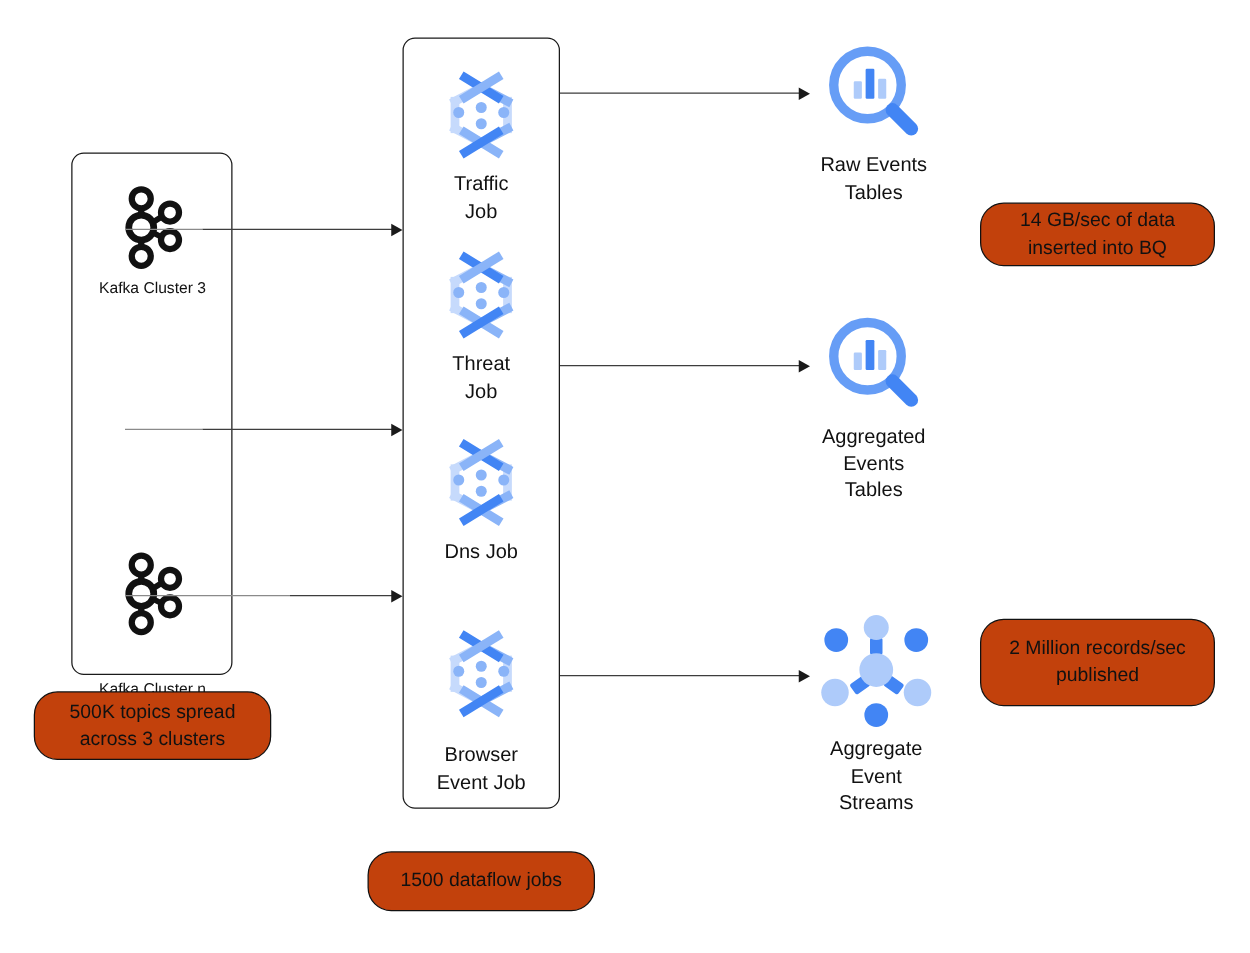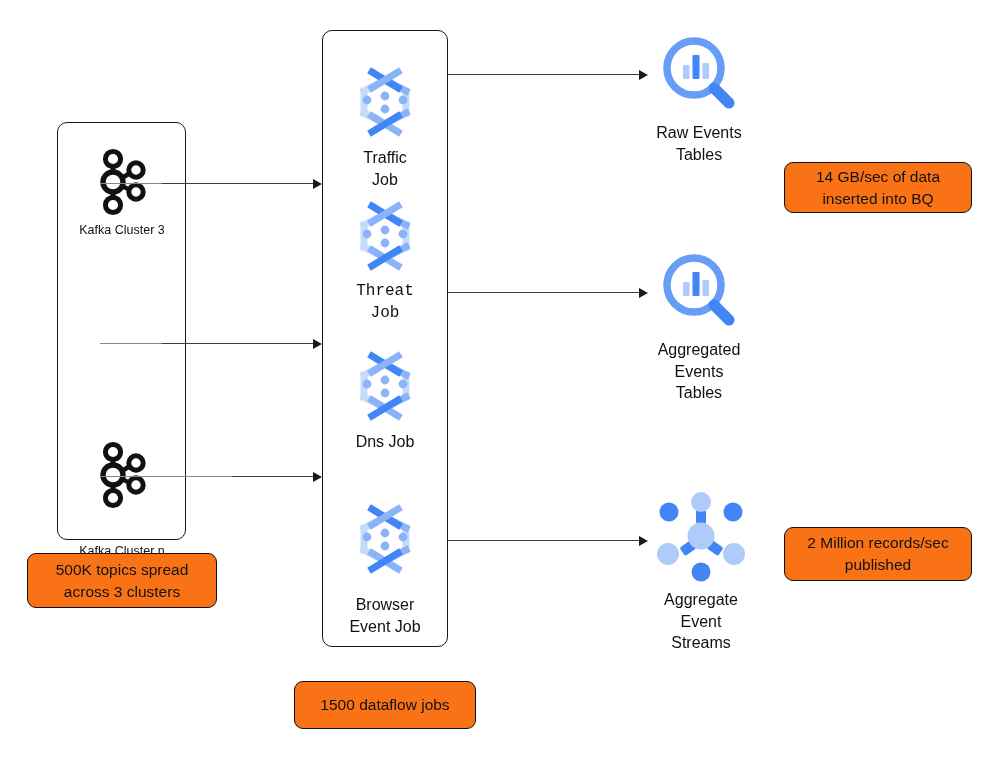--- a/index.html
+++ b/index.html
@@ -22,22 +22,22 @@
 
   
   .group-box {
     border: 1.4px solid #1a1a1a;
     border-radius: 10px;
     background: #ffffff;
     box-sizing: border-box;
   }
   .note-box {
     border: 1.6px solid #111111;
-    border-radius: 9px;
-    background: #f97316;
+    border-radius: 19px;
+    background: #c2410c;
     box-sizing: border-box;
     display: flex;
     align-items: center;
     justify-content: center;
     text-align: center;
     line-height: 1.42;
     font-size: 15.5px;
     color: #111111;
   }
   .note-box span { display: block; }
@@ -107,21 +107,21 @@
         <path d="M18 40 L18 47" stroke-width="5"></path>
         <path d="M27 28 L35 23" stroke-width="4.6"></path>
         <path d="M27 36 L35 40" stroke-width="4.6"></path>
       </g>
     </svg>
     <div class="node-label label-sm" style="margin-top:8px;">Kafka Cluster n</div>
   </div>
 
   <div class="group-box abs" style="left:322px; top:30px; width:126px; height:617px; border-width:1.8px;"></div>
 
-  <div class="abs node" style="left:325px; top:68px; width:120px;">
+  <div class="abs node" style="left:325px; top:58px; width:120px;">
     <svg width="62" height="68" viewBox="0 0 62 68">
       <g stroke-linecap="square" fill="none">
         <path d="M10 23 L10 45" stroke="#C6DAFC" stroke-width="7"></path>
         <path d="M52 23 L52 45" stroke="#C6DAFC" stroke-width="7"></path>
         <path d="M10 23 L31 12" stroke="#C6DAFC" stroke-width="7"></path>
         <path d="M52 23 L31 12" stroke="#8AB4F8" stroke-width="7"></path>
         <path d="M10 45 L31 56" stroke="#C6DAFC" stroke-width="7"></path>
         <path d="M52 45 L31 56" stroke="#8AB4F8" stroke-width="7"></path>
         <path d="M18 4 L44 20" stroke="#4285F4" stroke-width="7"></path>
         <path d="M44 4 L18 20" stroke="#8AB4F8" stroke-width="7"></path>
@@ -132,21 +132,21 @@
       <circle cx="49" cy="32" r="4.4" fill="#8AB4F8"></circle>
       <circle cx="31" cy="28" r="4.4" fill="#8AB4F8"></circle>
       <circle cx="31" cy="41" r="4.4" fill="#8AB4F8"></circle>
     </svg>
     <div class="node-label label-md" style="margin-top:11px;">
       <div>Traffic</div>
       <div>Job</div>
     </div>
   </div>
 
-  <div class="abs node" style="left:325px; top:202px; width:120px;font-family:Liberation Mono, monospace;">
+  <div class="abs node" style="left:325px; top:202px; width:120px;">
     <svg width="62" height="68" viewBox="0 0 62 68">
       <g stroke-linecap="square" fill="none">
         <path d="M10 23 L10 45" stroke="#C6DAFC" stroke-width="7"></path>
         <path d="M52 23 L52 45" stroke="#C6DAFC" stroke-width="7"></path>
         <path d="M10 23 L31 12" stroke="#C6DAFC" stroke-width="7"></path>
         <path d="M52 23 L31 12" stroke="#8AB4F8" stroke-width="7"></path>
         <path d="M10 45 L31 56" stroke="#C6DAFC" stroke-width="7"></path>
         <path d="M52 45 L31 56" stroke="#8AB4F8" stroke-width="7"></path>
         <path d="M18 4 L44 20" stroke="#4285F4" stroke-width="7"></path>
         <path d="M44 4 L18 20" stroke="#8AB4F8" stroke-width="7"></path>
@@ -297,21 +297,21 @@
     <div class="arrowhead abs" style="left:639px; top:535.5px;"></div>
   </div>
 
   <div class="note-box abs" style="left:784px; top:162px; width:188px; height:51px;">
     <div>
       <span>14 GB/sec of data</span>
       <span>inserted into BQ</span>
     </div>
   </div>
 
-  <div class="note-box abs" style="left:784px; top:495px; width:188px; height:54px;margin-top:32px;">
+  <div class="note-box abs" style="left:784px; top:495px; width:188px; height:70px;">
     <div>
       <span>2 Million records/sec</span>
       <span>published</span>
     </div>
   </div>
 
   <div class="note-box abs" style="left:27px; top:553px; width:190px; height:55px;">
     <div>
       <span>500K topics spread</span>
       <span>across 3 clusters</span>

